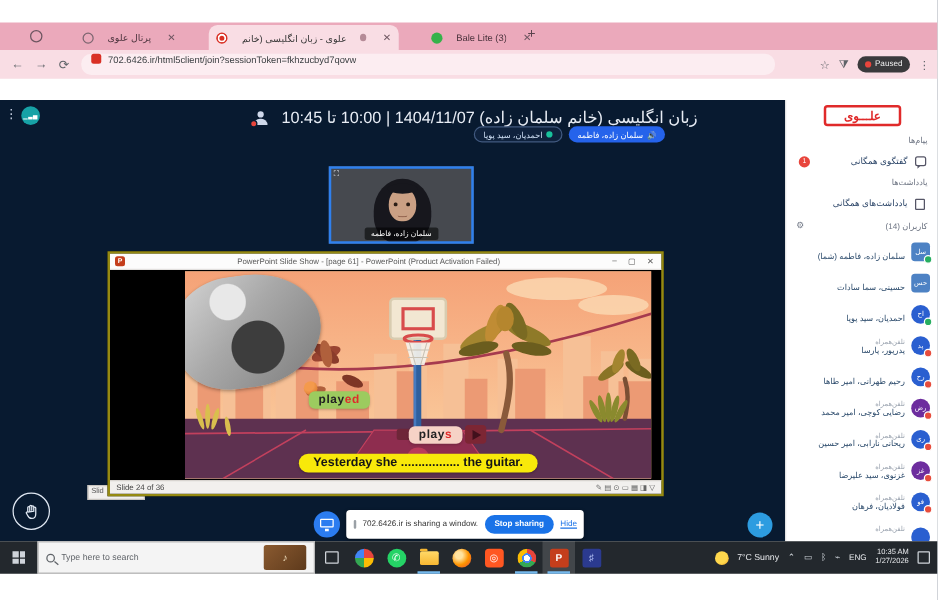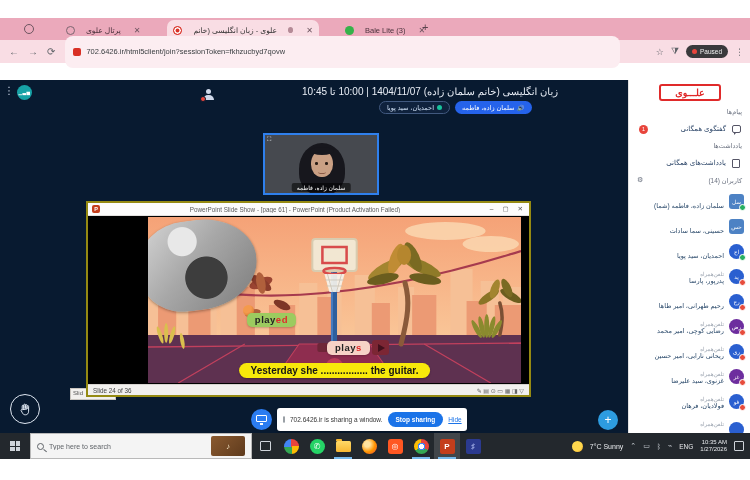--- a/index.html
+++ b/index.html
@@ -17,21 +17,21 @@
   .tab .fav.bbb { background:#d93025; border:1.5px solid #d93025; box-shadow:inset 0 0 0 1.5px #fff; border-radius:50%; }
   .tab .fav.bale { background:#35b24a; border-radius:50%; }
   .tab .ttl { white-space:nowrap; overflow:hidden; max-width:100px; direction:rtl; }
   .tab .x { color:#6d5560; font-size:8px; margin-left:2px; }
   #tab-audio-dot { width:6px; height:6px; border-radius:50%; background:#b58b97; }
   #tabsearch { position:absolute; left:24px; top:6px; width:10px; height:10px; border:1.5px solid #6d5560; border-radius:50%; }
   #newtab { position:absolute; left:422px; top:3px; color:#5a424c; font-size:11px; }
 
   #toolbar { position:absolute; left:0; top:22px; width:750px; height:23px; background:#f9dde4; display:flex; align-items:center; }
   .navbtn { color:#5f6368; font-size:10px; margin-left:9px; }
-  #urlbar { position:relative; margin-left:10px; width:555px; height:32px; background:#fcedf1; border-radius:8px; display:flex; align-items:center; padding:0 8px; gap:5px; }
+  #urlbar { position:relative; margin-left:10px; width:555px; height:17px; background:#fcedf1; border-radius:8px; display:flex; padding:0 8px; gap:5px; }
   #urlfav { width:8px; height:8px; background:#d93025; border-radius:2px; }
   #url { font-size:7.5px; color:#3c4043; white-space:nowrap; overflow:hidden; }
   #toolbar-right { position:absolute; right:6px; top:0; height:23px; display:flex; align-items:center; gap:7px; }
   #paused-chip { height:13px; background:#3a3a3c; border-radius:7px; color:#f1f1f1; font-size:6.5px; display:flex; align-items:center; gap:3px; padding:0 6px; }
   #paused-chip i { width:5px; height:5px; border-radius:50%; background:#e8453c; }
   .tbicon { color:#5f6368; font-size:9px; }
 
   
   #banner { position:absolute; left:0; top:45px; width:750px; height:17px; background:#1b6ef3; color:#fff; font-size:8px; font-weight:bold; display:flex; align-items:center; justify-content:center; direction:rtl; }
 
@@ -40,21 +40,21 @@
   #meeting { position:absolute; left:0; top:0; width:628px; height:353px; background:#081a30; overflow:hidden; }
   #sidebar { position:absolute; left:628px; top:0; width:122px; height:353px; background:#fff; border-left:1px solid #e3e3e3; overflow:hidden; }
 
   
   #kebab { left:4px; top:5px; color:#cfd8ea; font-size:10px; }
   #connstat { left:17px; top:5px; width:15px; height:15px; border-radius:50%; background:#17a2a6; color:#fff; font-size:4.5px; display:flex; align-items:center; justify-content:center; letter-spacing:.5px; }
   #userswarn { left:200px; top:9px; width:16px; height:12px; }
   #userswarn .head { position:absolute; left:6px; top:0; width:5px; height:5px; border-radius:50%; background:#cfd8ea; }
   #userswarn .body { position:absolute; left:3px; top:6px; width:11px; height:5px; border-radius:5px 5px 0 0; background:#cfd8ea; }
   #userswarn .dot { position:absolute; left:0; top:7px; width:6px; height:6px; border-radius:50%; background:#e8453c; border:1px solid #081a30; }
-  #mtitle { right:70px; top:6px; font-size:10px; color:#e8edf5; direction:rtl; white-space:nowrap; }
+  #mtitle { right:70px; top:6px; font-size:13px; color:#e8edf5; direction:rtl; white-space:nowrap; }
   #pills { right:96px; top:21px; display:flex; gap:5px; direction:rtl; }
   .pill { height:13px; border-radius:7px; font-size:6.5px; display:flex; align-items:center; gap:3px; padding:0 7px; white-space:nowrap; }
   .pill.speaker { background:#2563eb; color:#fff; }
   .pill.listener { background:rgba(20,40,70,.6); border:1px solid #41597f; color:#cfe0f5; }
   .gdot { width:5px; height:5px; border-radius:50%; background:#18c29c; }
   .spkglyph { font-size:6px; }
 
   
   #webcam { left:263px; top:53px; width:116px; height:62px; background:#46494f; border:2px solid #2f80ed; overflow:hidden; }
   #cam-expand { position:absolute; left:2px; top:1px; color:#e8edf5; font-size:6px; }

